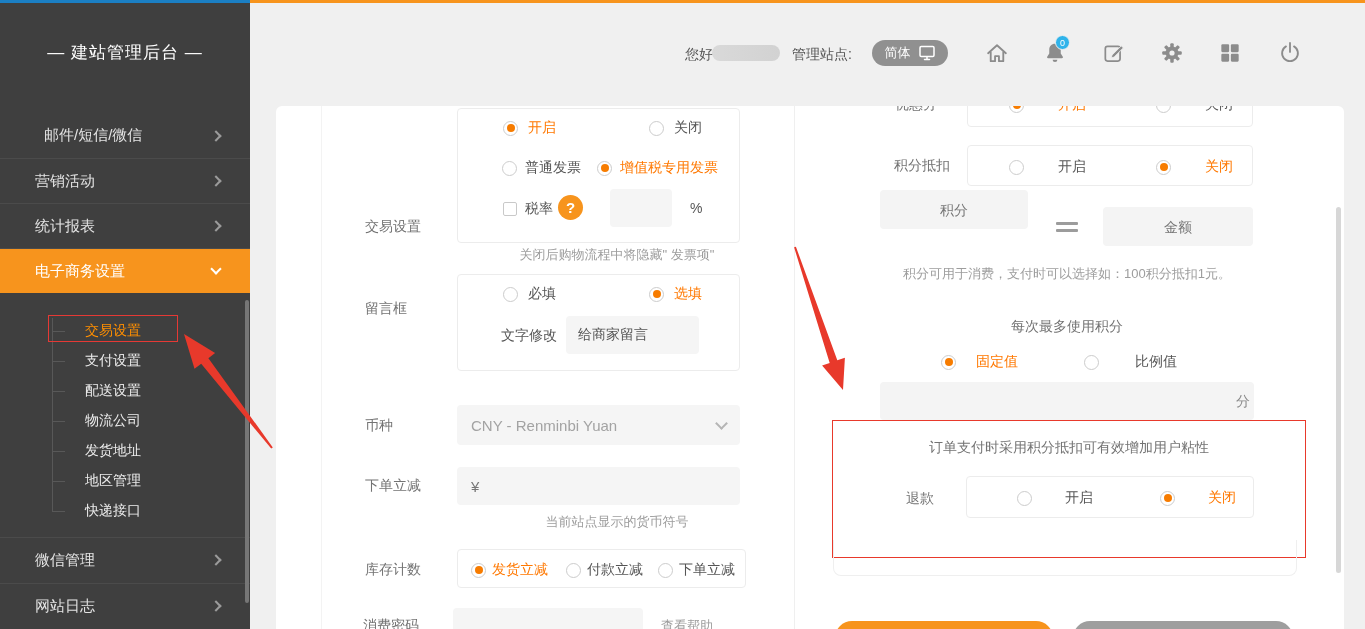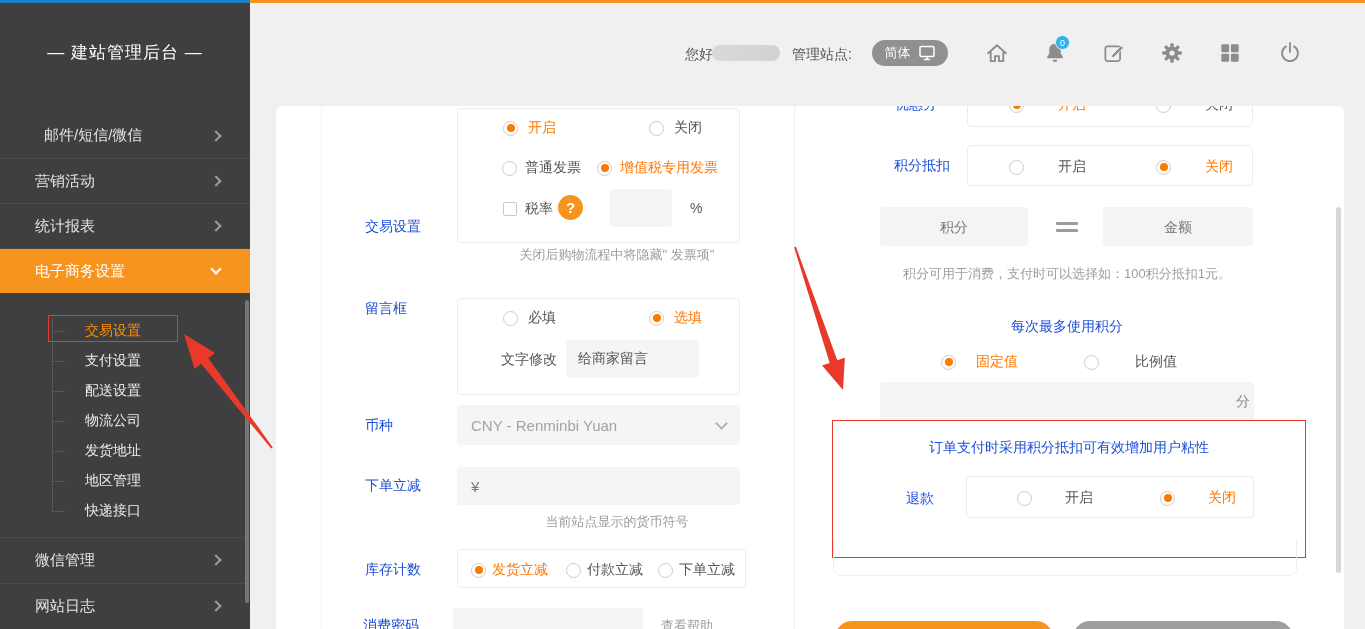--- a/index.html
+++ b/index.html
@@ -34,21 +34,21 @@
   .lang-pill { position:absolute; left:872px; top:40px; width:76px; height:26px; border-radius:13px; background:#909090; display:flex; align-items:center; justify-content:center; gap:7px; color:#fff; font-size:13px; cursor:pointer; }
   .tb-icon { position:absolute; top:40px; width:26px; height:26px; cursor:pointer; }
   .badge { position:absolute; left:1055px; top:35px; width:15px; height:15px; border-radius:50%; background:#2fb3ea; color:#fff; font-size:9px; display:flex; align-items:center; justify-content:center; border:1px solid #f0f0f0; }
 
   
   .card { left:276px; top:106px; width:1068px; height:523px; background:#fff; border-radius:6px 6px 0 0; overflow:hidden; }
   .vline45 { position:absolute; left:45px; top:0; width:1px; height:523px; background:#f3f3f3; }
   .divider { position:absolute; left:518px; top:0; width:1px; height:523px; background:#efefef; }
   .card-thumb { position:absolute; left:1060px; top:101px; width:5px; height:366px; background:#d7d7d7; border-radius:3px; }
 
-  .flabel { position:absolute; color:#1d4ed8; font-size:14px; }
+  .flabel { position:absolute; color:#737373; font-size:14px; }
   .optbox { position:absolute; background:#fff; border:1px solid #ececec; border-radius:4px; }
   .pair { position:absolute; display:flex; align-items:center; height:16px; }
   .radio { width:15px; height:15px; border:1px solid #ccc; border-radius:50%; background:#fff; position:relative; flex:none; cursor:pointer; }
   .radio.on::after { content:''; position:absolute; left:2.5px; top:2.5px; width:8px; height:8px; border-radius:50%; background:#f77c00; }
   .olabel { color:#555; font-size:14px; cursor:pointer; white-space:nowrap; }
   .olabel.on { color:#ff7800; }
   .checkbox { width:14px; height:14px; border:1px solid #c9c9c9; border-radius:2px; background:#fff; flex:none; cursor:pointer; }
   .helper { position:absolute; color:#9d9d9d; font-size:13px; text-align:center; white-space:nowrap; }
   .ginput { position:absolute; background:#f5f5f5; border:none; border-radius:4px; font-size:14px; color:#555; font-family:inherit; outline:none; }
   .qmark { position:absolute; width:25px; height:25px; border-radius:50%; background:#f7941d; color:#fff; font-size:15px; font-weight:bold; display:flex; align-items:center; justify-content:center; cursor:pointer; }
@@ -217,21 +217,21 @@
         <span class="checkbox"></span>
         <span class="olabel">税率</span>
       </span>
       <span class="qmark" style="left:100px; top:86px">?</span>
       <input class="ginput" style="left: 152px; top: 80px; width: 62px; height: 38px; text-align: center;" value="">
       <span class="olabel" style="position:absolute; left:232px; top:91px">%</span>
     </div>
     <div class="helper" style="left:181px; top:140px; width:320px">关闭后购物流程中将隐藏" 发票项"</div>
 
     <span class="flabel" style="left:89px; top:194px">留言框</span>
-    <div class="optbox" style="left:181px; top:192px; width:283px; height:97px">
+    <div class="optbox" style="left:181px; top:168px; width:283px; height:97px">
       <span class="pair" style="left:45px; top:11px; gap:10px">
         <span class="radio"></span>
         <span class="olabel">必填</span>
       </span>
       <span class="pair" style="left:191px; top:11px; gap:10px">
         <span class="radio on"></span>
         <span class="olabel on">选填</span>
       </span>
       <span class="olabel" style="position:absolute; left:43px; top:52px">文字修改</span>
       <input class="ginput" style="left: 108px; top: 41px; width: 133px; height: 38px; padding: 0px 12px;" value="给商家留言">
@@ -285,21 +285,21 @@
       <span class="pair" style="left:41px; top:13px; gap:34px">
         <span class="radio"></span>
         <span class="olabel">开启</span>
       </span>
       <span class="pair" style="left:188px; top:13px; gap:34px">
         <span class="radio on"></span>
         <span class="olabel on">关闭</span>
       </span>
     </div>
 
-    <input class="ginput" style="left: 604px; top: 101px; width: 148px; height: 39px; text-align: center; background: rgb(244, 244, 244); color: #1d4ed8;" placeholder="积分">
+    <input class="ginput" style="left: 604px; top: 84px; width: 148px; height: 39px; text-align: center; background: rgb(244, 244, 244); color: #1d4ed8;" placeholder="积分">
     <span class="eqbar" style="left:780px; top:116px"></span>
     <span class="eqbar" style="left:780px; top:123px"></span>
     <input class="ginput" style="left: 827px; top: 101px; width: 150px; height: 39px; text-align: center; background: rgb(244, 244, 244); color: rgb(184, 184, 184);" placeholder="金额">
     <div class="helper" style="left:604px; top:159px; width:374px">积分可用于消费，支付时可以选择如：100积分抵扣1元。</div>
 
     <div class="flabel" style="left:604px; top:212px; width:374px; text-align:center">每次最多使用积分</div>
     <span class="pair" style="left:665px; top:248px; gap:20px">
       <span class="radio on"></span>
       <span class="olabel on">固定值</span>
     </span>

